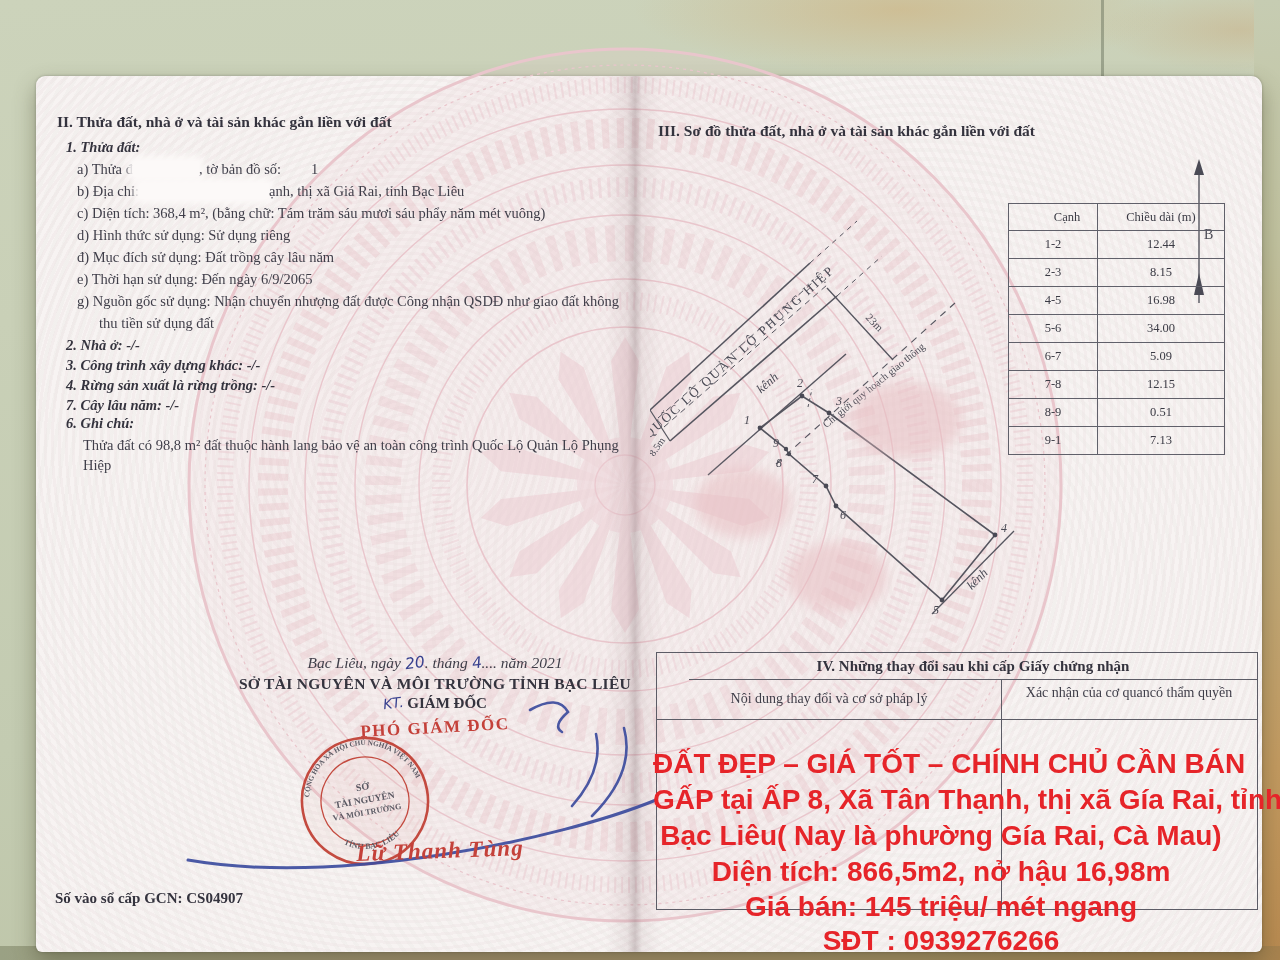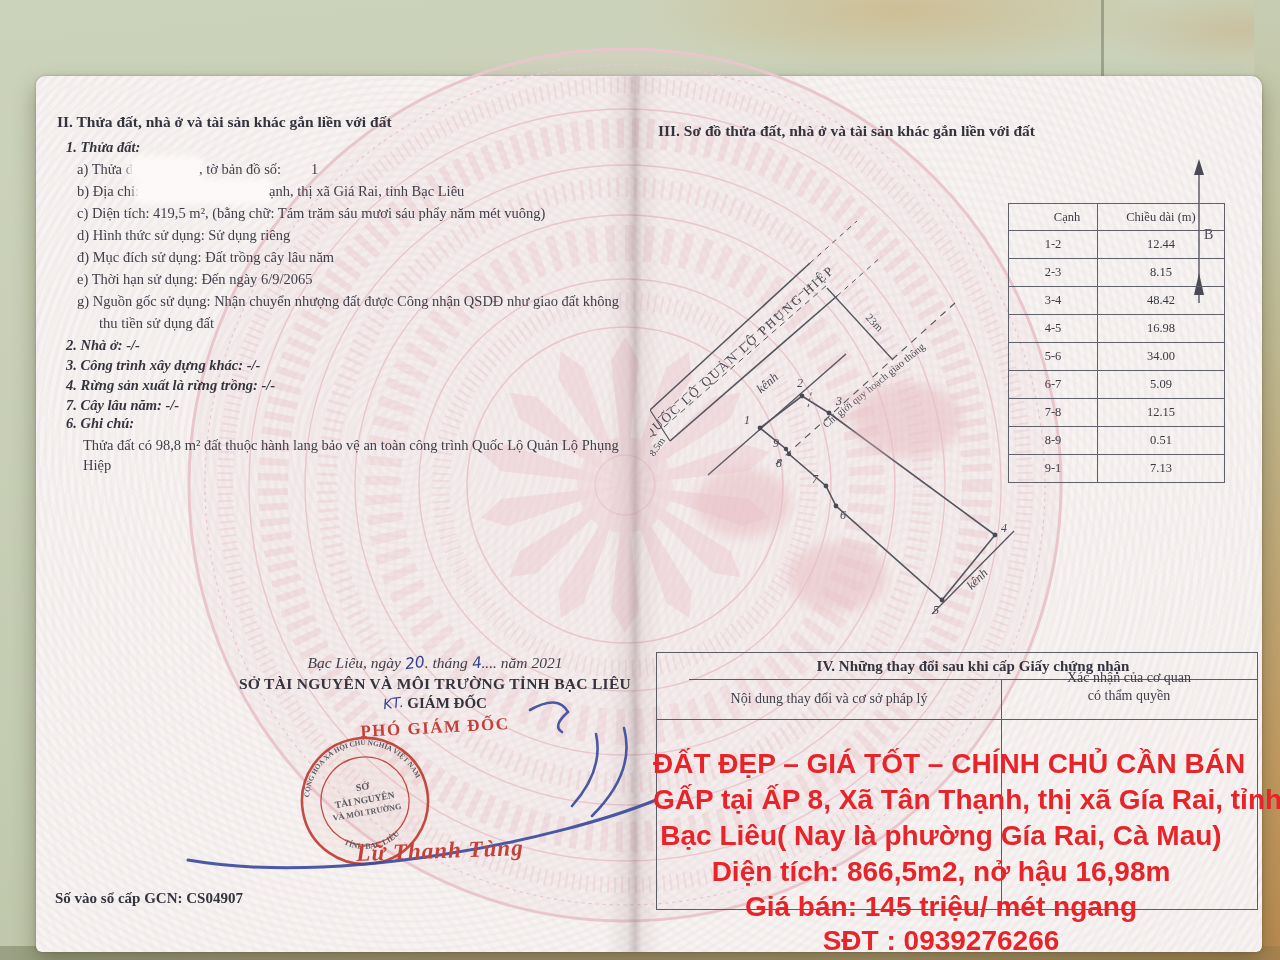--- a/index.html
+++ b/index.html
@@ -40,21 +40,21 @@
   
   .mtable{z-index:4;border-collapse:collapse;font-size:12.5px;color:#3a3a44;background:transparent;}
   .mtable td{border:1.3px solid #60606a;text-align:center;padding:0;}
   .s4{z-index:4;border:1.5px solid #5c5c66;}
   .s4 .title{height:26px;line-height:26px;text-align:center;font-weight:bold;font-size:15px;
      color:#34333e;border-bottom:1.5px solid #5c5c66;}
   .s4 .vline{position:absolute;left:344px;top:26px;bottom:0;width:0;border-left:1.5px solid #5c5c66;}
   .s4 .hline{position:absolute;left:0;top:66px;width:100%;height:0;border-top:1.5px solid #5c5c66;}
   .s4 .hcellL{position:absolute;left:0;top:26px;width:344px;height:40px;display:flex;
      align-items:center;justify-content:center;font-size:14px;color:#3f3e49;}
-  .s4 .hcellR{position:absolute;left:344px;top:14px;right:0;height:40px;display:flex;flex-direction:column;
+  .s4 .hcellR{position:absolute;left:344px;top:20px;right:0;height:40px;display:flex;
      align-items:center;justify-content:center;font-size:14px;color:#3f3e49;line-height:18px;}
   .ad{z-index:6;left:653px;width:576px;text-align:center;
      font-family:"Liberation Sans","DejaVu Sans",sans-serif;
      font-weight:700;font-size:28px;color:#e62429;white-space:nowrap;}
   svg text{fill:#4a4a55;}
 </style>
 </head>
 <body>
 
 <div class="shot">
@@ -107,21 +107,21 @@
 
   <div class="ln b" style="left:57px;top:113px;font-size:15.5px;">II. Thửa đất, nhà ở và tài sản khác gắn liền với đất</div>
   <div class="ln bi" style="left:66px;top:139px;">1. Thửa đất:</div>
 
   <div class="ln" style="left:77px;top:161px;">
     <span>a) Thửa đ</span><span class="redact" style="width:66px;"></span><span>,    tờ bản đồ số:</span><span style="margin-left:30px;">1</span>
   </div>
   <div class="ln" style="left:77px;top:183px;">
     <span>b) Địa chỉ:</span><span class="redact" style="width:130px;"></span><span>ạnh, thị xã Giá Rai, tỉnh Bạc Liêu</span>
   </div>
-  <div class="ln" style="left:77px;top:205px;">c) Diện tích: 419,5 m², (bằng chữ: Tám trăm sáu mươi sáu phẩy năm mét vuông)</div>
+  <div class="ln" style="left:77px;top:205px;">c) Diện tích: 368,4 m², (bằng chữ: Tám trăm sáu mươi sáu phẩy năm mét vuông)</div>
   <div class="ln" style="left:77px;top:227px;">d) Hình thức sử dụng: Sử dụng riêng</div>
   <div class="ln" style="left:77px;top:249px;">đ) Mục đích sử dụng: Đất trồng cây lâu năm</div>
   <div class="ln" style="left:77px;top:271px;">e) Thời hạn sử dụng: Đến ngày 6/9/2065</div>
   <div class="ln" style="left:77px;top:293px;">g) Nguồn gốc sử dụng: Nhận chuyển nhượng đất được Công nhận QSDĐ như giao đất không</div>
   <div class="ln" style="left:99px;top:315px;">thu tiền sử dụng đất</div>
   <div class="ln bi" style="left:66px;top:337px;">2. Nhà ở: -/-</div>
   <div class="ln bi" style="left:66px;top:357px;">3. Công trình xây dựng khác: -/-</div>
   <div class="ln bi" style="left:66px;top:377px;">4. Rừng sản xuất là rừng trồng: -/-</div>
   <div class="ln bi" style="left:66px;top:397px;">7. Cây lâu năm: -/-</div>
   <div class="ln bi" style="left:66px;top:415px;">6. Ghi chú:</div>
@@ -253,24 +253,20 @@
     </tr>
     <tr style="height:28px;">
           <td>1-2</td>
           <td>12.44</td>
         </tr>
     <tr style="height:28px;">
           <td>2-3</td>
           <td>8.15</td>
         </tr>
     <tr style="height:28px;">
-          <td>3-4</td>
-          <td>48.42</td>
-        </tr>
-    <tr style="height:28px;">
           <td>4-5</td>
           <td>16.98</td>
         </tr>
     <tr style="height:28px;">
           <td>5-6</td>
           <td>34.00</td>
         </tr>
     <tr style="height:28px;">
           <td>6-7</td>
           <td>5.09</td>

